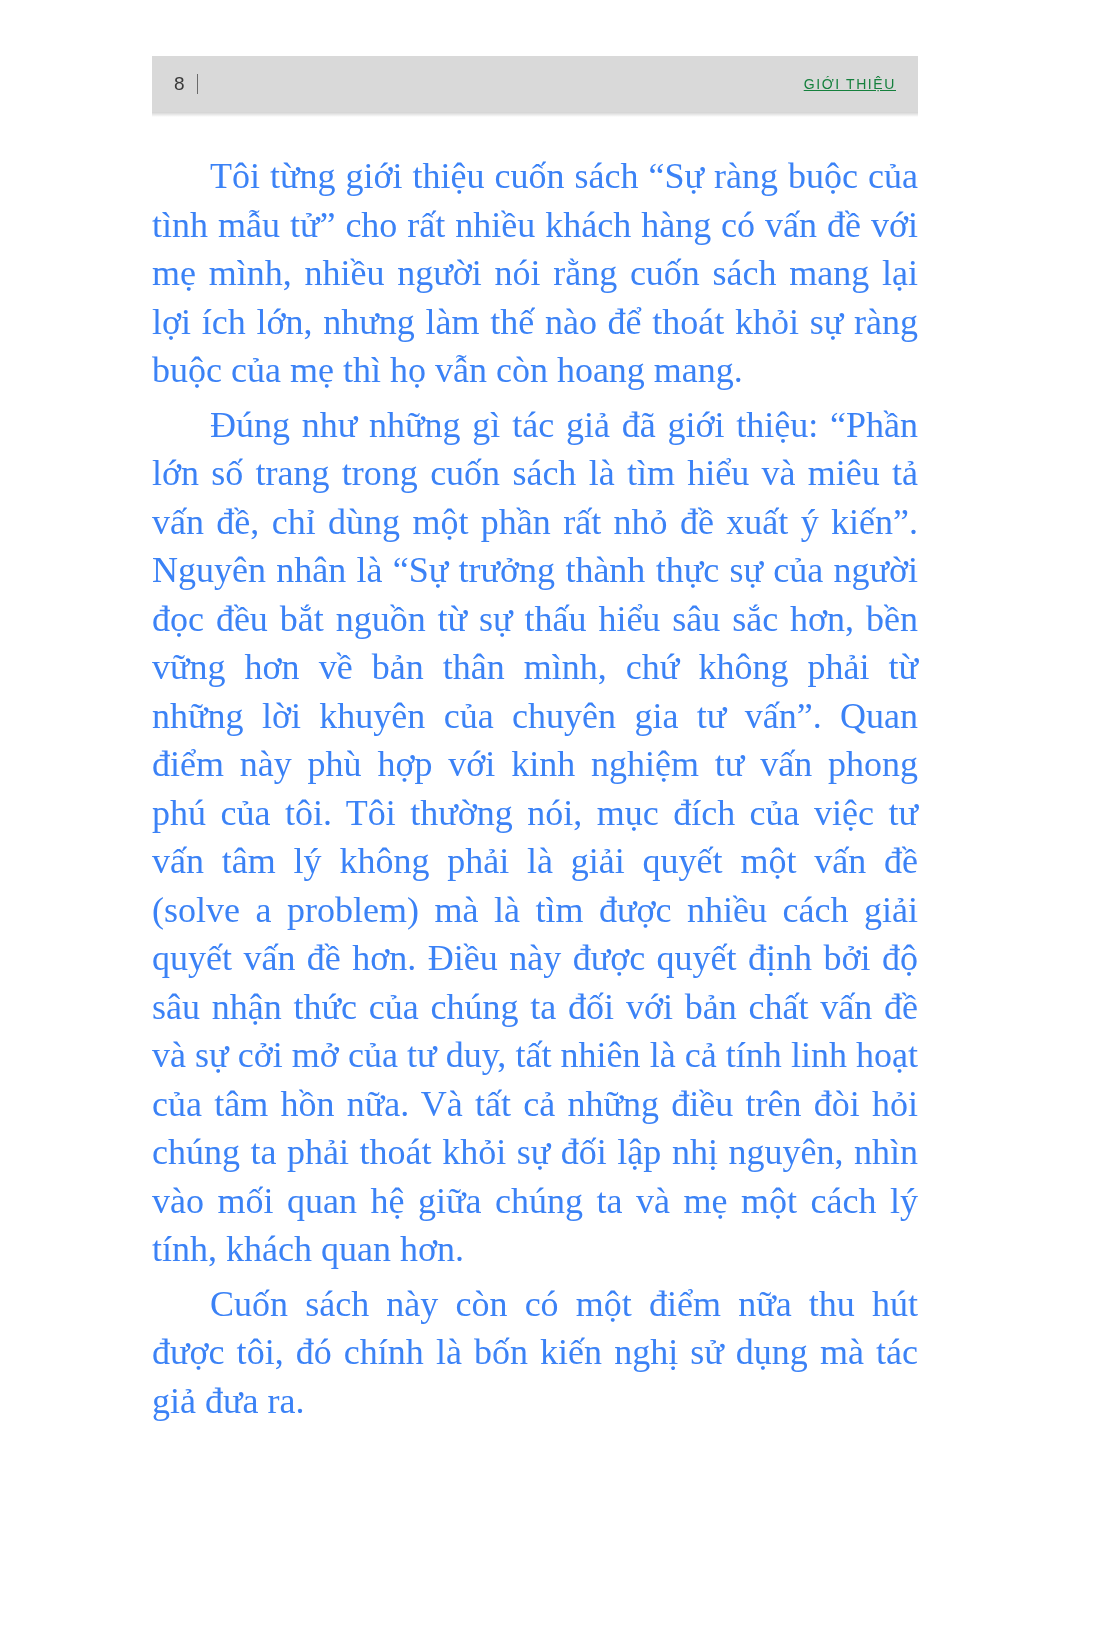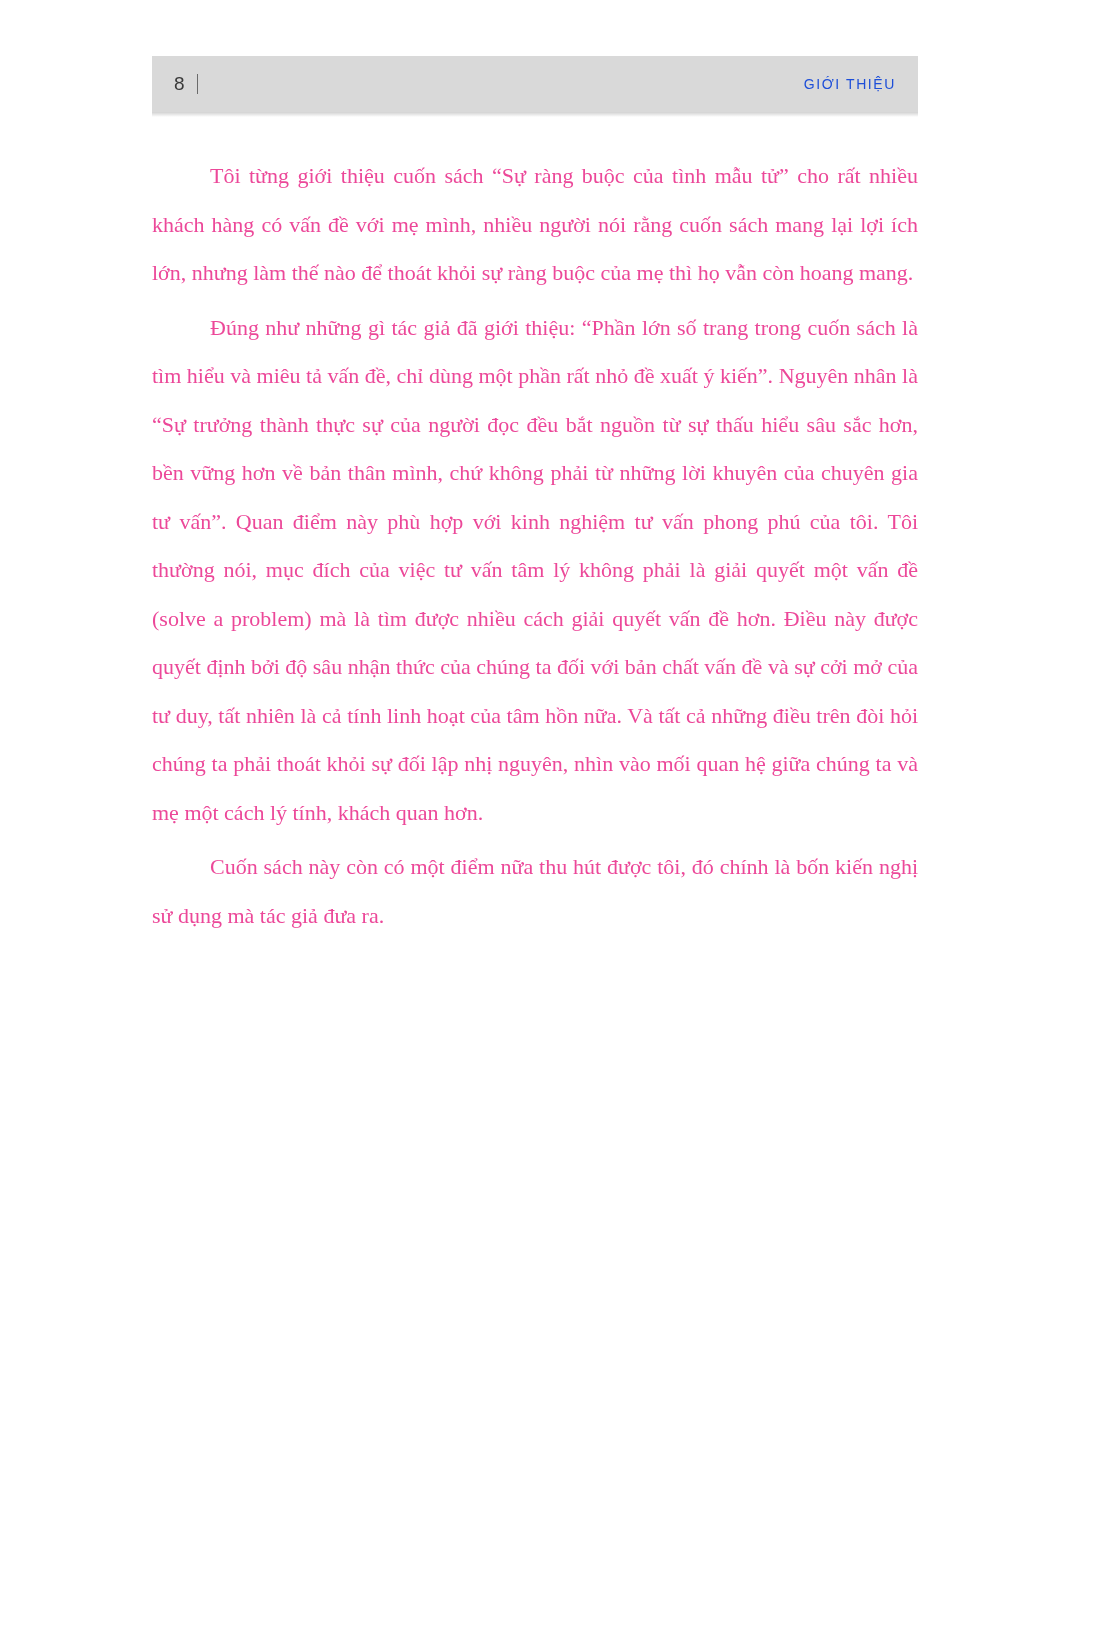--- a/index.html
+++ b/index.html
@@ -48,46 +48,47 @@
   .folio .rule {
     display: inline-block;
     width: 1px;
     height: 20px;
     background: #6b6b6b;
   }
   .header-title {
     font-family: "Liberation Sans", sans-serif;
     font-size: 14px;
     letter-spacing: 1.6px;
-    color: #1d4ed8;
+    color: #15803d;
+    text-decoration: underline;
   }
   .header-shadow {
     position: absolute;
     left: 152px;
     top: 112px;
     width: 766px;
     height: 5px;
     background: linear-gradient(to bottom, rgba(0,0,0,0.18), rgba(0,0,0,0));
   }
 
   
   .content {
     position: absolute;
     left: 152px;
     top: 152px;
     width: 766px;
   }
   .para {
-    font-size: 22px;
+    font-size: 36px;
     line-height: 48.5px;
     text-align: justify;
     text-justify: inter-word;
     text-indent: 58px;
     margin: 0 0 6px 0;
-    color: #ec4899;
+    color: #3b82f6;
     hyphens: none;
   }
   .para.last-block {
     margin-bottom: 14px;
   }
   
 </style>
 </head>
 <body>
 

